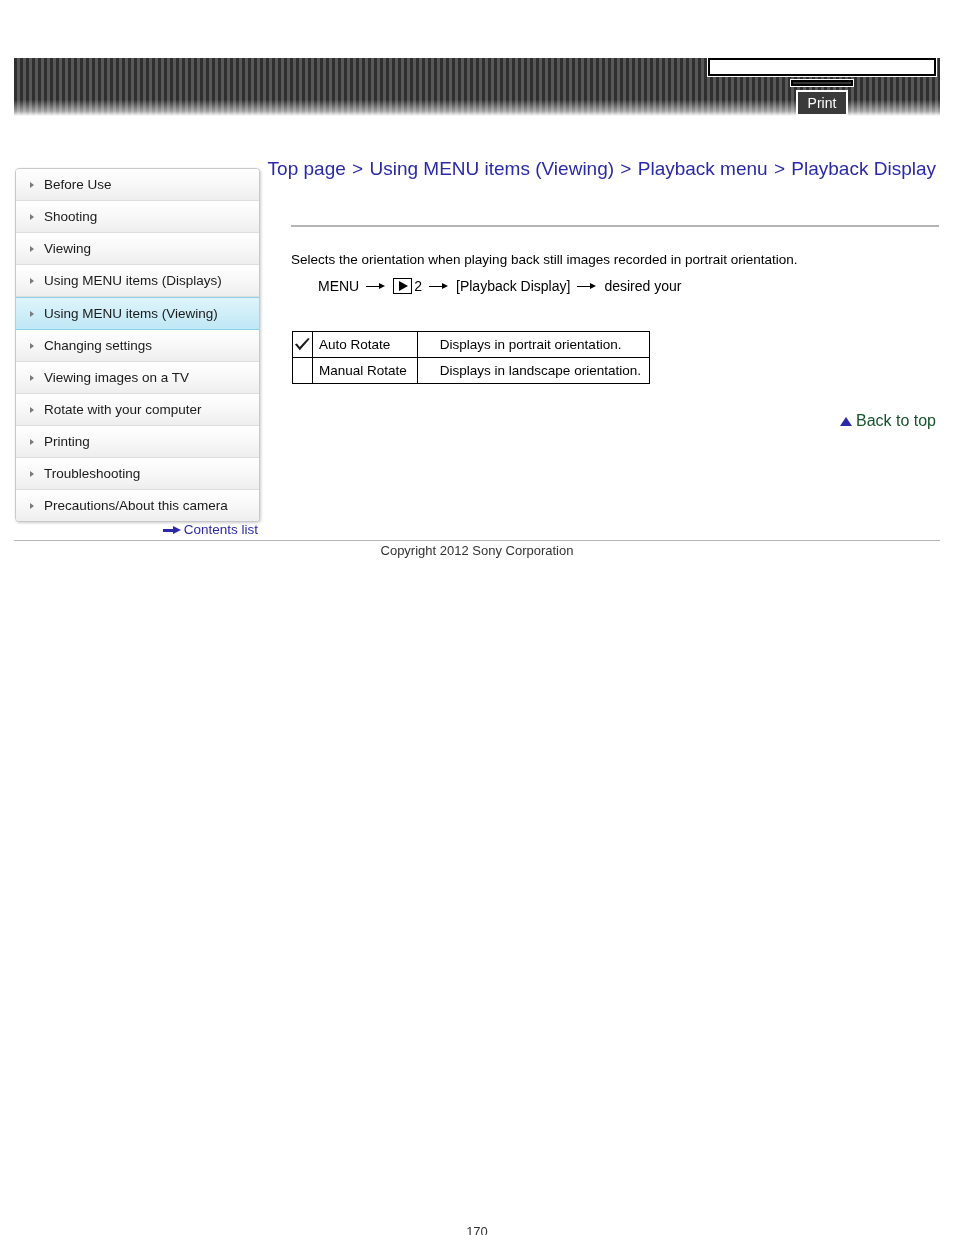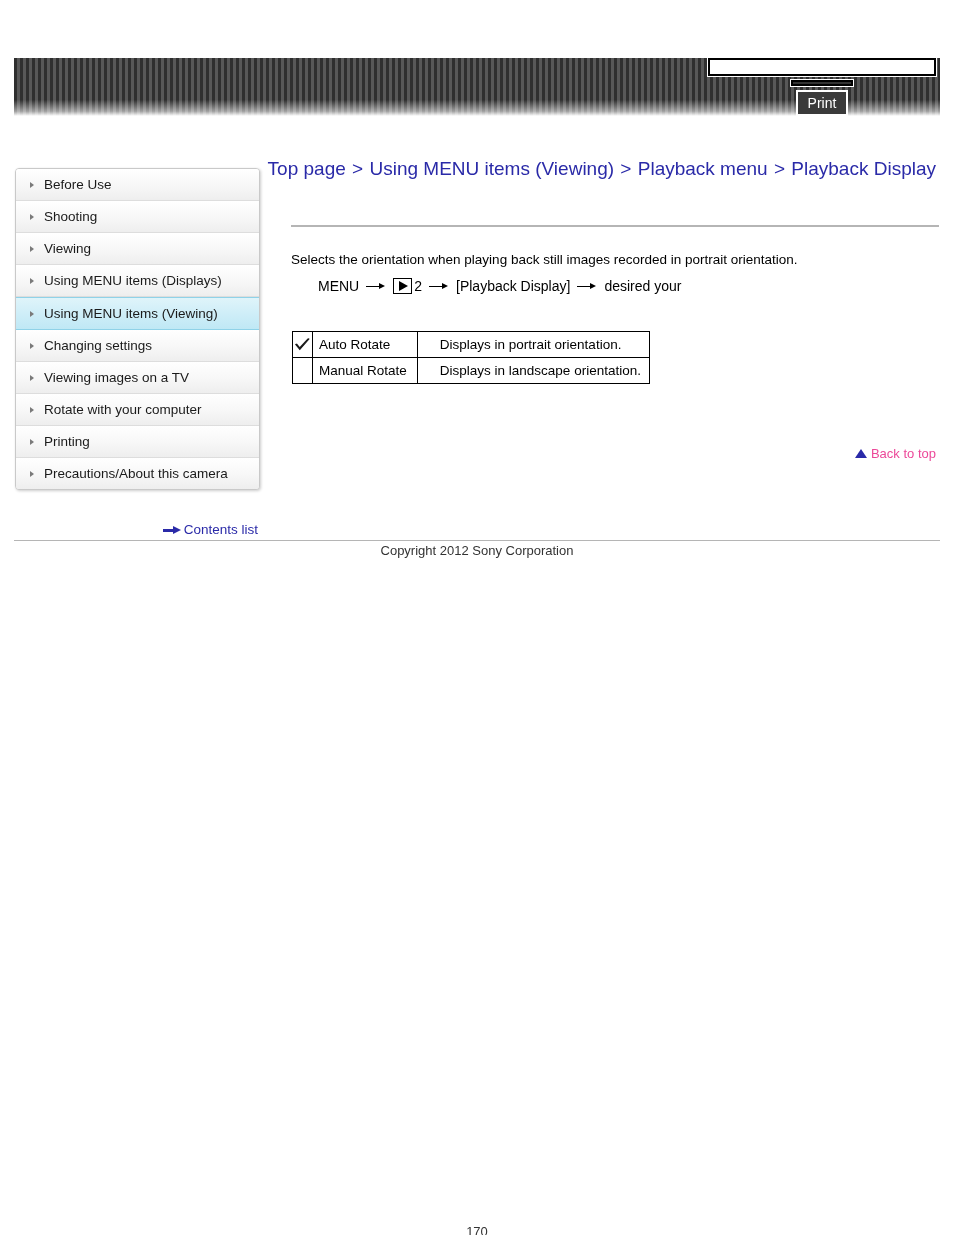--- a/index.html
+++ b/index.html
@@ -289,23 +289,23 @@
     width: 19px;
     height: 18px;
     position: relative;
     vertical-align: middle;
   }
 
   
   #back-to-top {
     position: absolute;
     right: 18px;
-    top: 446px;
-    font-size: 13px;
-    color: #ec4899;
+    top: 412px;
+    font-size: 16px;
+    color: #14532d;
     cursor: pointer;
     white-space: nowrap;
   }
   .triangle-up-icon {
     display: inline-block;
     width: 0; height: 0;
     border-left: 6px solid transparent;
     border-right: 6px solid transparent;
     border-bottom: 9px solid #2a2aa8;
     margin-right: 4px;
@@ -373,20 +373,24 @@
     <span class="bullet"></span>
     <span>Viewing images on a TV</span>
   </div>
   <div class="nav-item">
     <span class="bullet"></span>
     <span>Rotate with your computer</span>
   </div>
   <div class="nav-item">
     <span class="bullet"></span>
     <span>Printing</span>
+  </div>
+  <div class="nav-item">
+    <span class="bullet"></span>
+    <span>Troubleshooting</span>
   </div>
   <div class="nav-item">
     <span class="bullet"></span>
     <span>Precautions/About this camera</span>
   </div>
 </div>
 
 <div id="contents-list-row">
   <span id="contents-list-link">
     <span class="arrow-right-icon"></span><span>Contents list</span>

